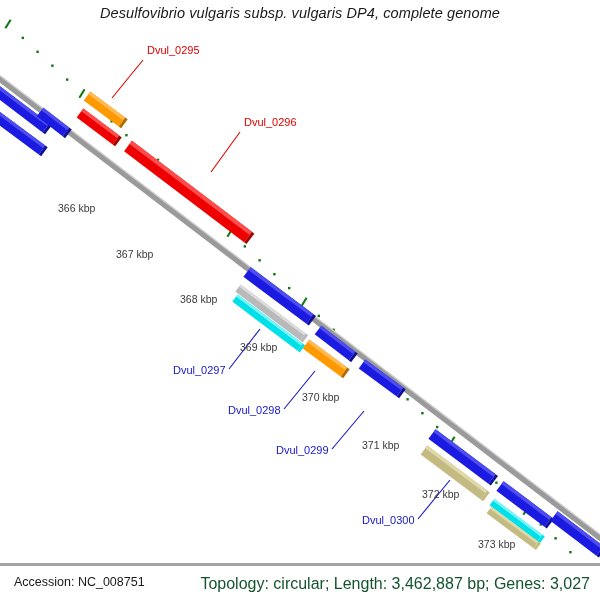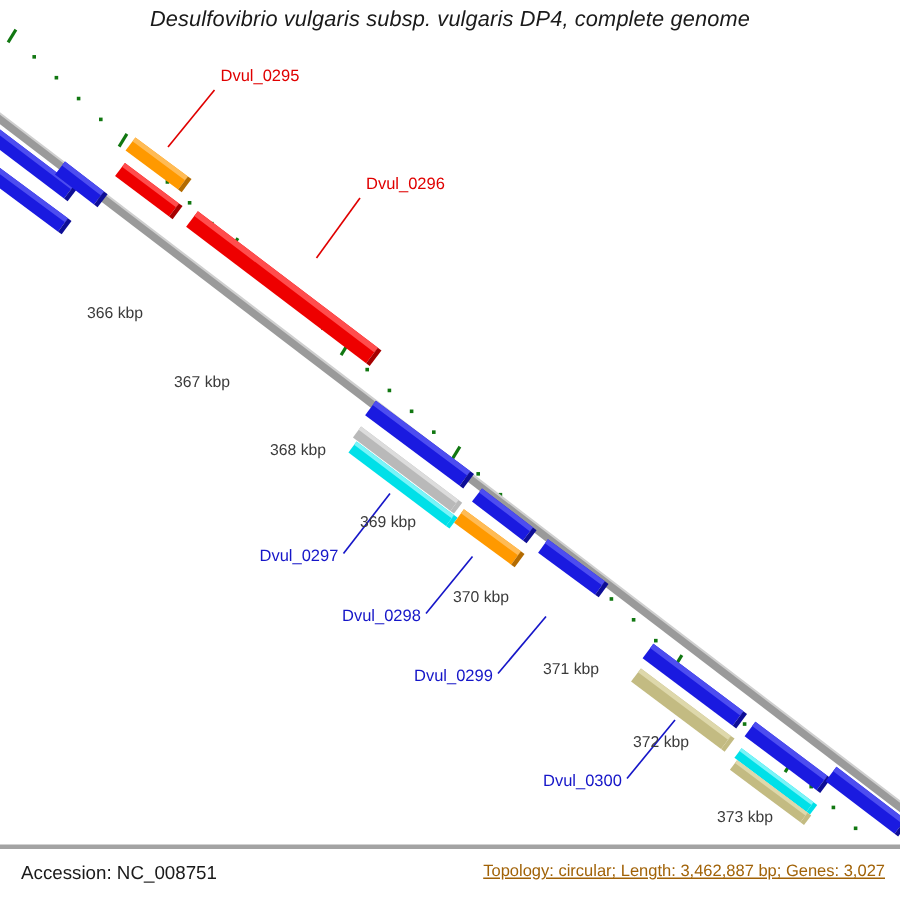--- a/index.html
+++ b/index.html
@@ -31,21 +31,21 @@
     left:0;bottom:0;width:600px;height:34px;
     border-top:3px solid #a3a3a3;
     background:#ffffff;
   }
   .footer .acc{
     position:absolute;left:14px;top:9px;
     font-size:12.5px;color:#1a1a1a;white-space:nowrap;
   }
   .footer .meta{
     position:absolute;right:10px;top:9px;
-    font-size:11px;color:#a16207;white-space:nowrap;text-decoration:underline;
+    font-size:16px;color:#14532d;white-space:nowrap;
   }
 
   
   svg{position:absolute;left:0;top:0;width:600px;height:600px;display:block;}
   .tickLabel{
     font-family:"Liberation Sans", sans-serif;
     font-size:10.5px;
     fill:#3a3a3a;
   }
   .geneLabelRed{

